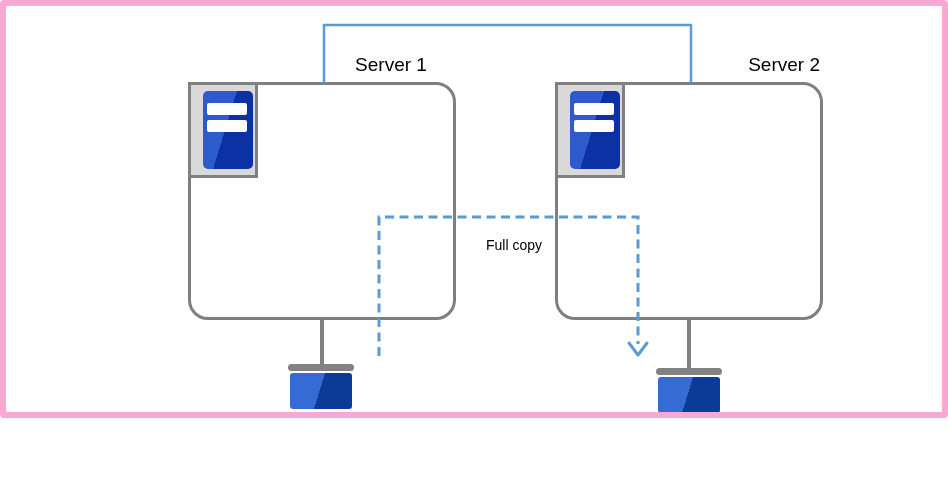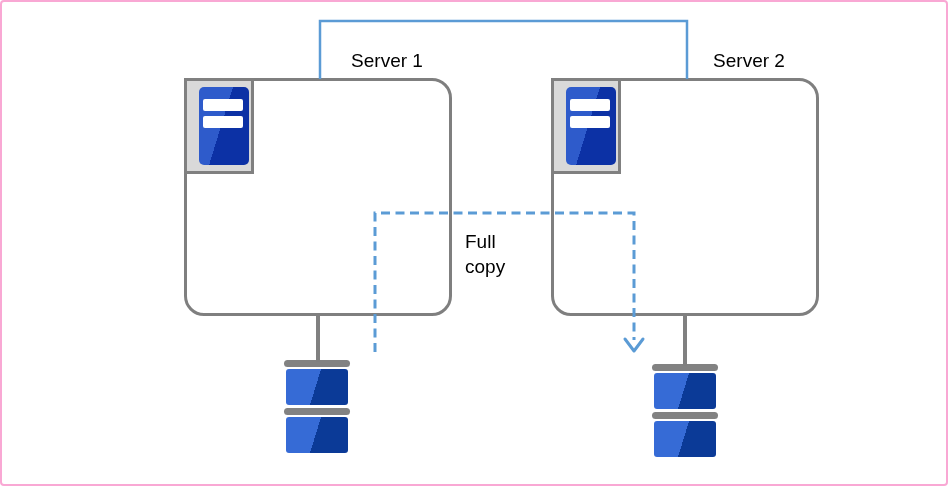--- a/index.html
+++ b/index.html
@@ -1,20 +1,20 @@
 <!DOCTYPE html>
 <html><head>
 <meta charset="utf-8">
 <style>
   html,body{margin:0;padding:0;background:#fff;}
   .canvas{
     position:relative;
-    width:948px;height:486px;
+    width:948px;height:418px;
     background:#ffffff;
-    border:2px solid #f9a8d4;
+    border:6px solid #f9a8d4;
     border-radius:4px;
     box-sizing:border-box;
     overflow:hidden;
     font-family:"Liberation Sans", sans-serif;
     color:#000;
     padding-left:32px;
   }
   .label{
     position:absolute;
     font-size:19px;
@@ -76,34 +76,35 @@
     background:linear-gradient(107deg,#366BD6 48%,#0B3A97 48%);
   }
   .disk .body.p1{top:9px;}
   .disk .body.p2{top:57px;}
   .wires{
     position:absolute;left:0;top:0;width:948px;height:502px;
     z-index:4;pointer-events:none;
   }
   .fullcopy-label{
     position:absolute;
-    left:463px;top:227px;width:62px;
-    font-size:19px;line-height:25px;
+    left:477px;top:227px;width:62px;
+    font-size:14px;line-height:25px;
     white-space:normal;
     z-index:5;
     background:#fff;
+    text-align:center;
   }
 </style>
 </head>
 <body>
 
 <div class="canvas">
 
   <div class="label center" style="left:318px;top:46px;width:134px;">Server 1</div>
-  <div class="label center" style="left:680px;top:46px;width:134px;">Server 2</div>
+  <div class="label center" style="left:680px;top:46px;width:134px;text-align:right;">Server 2</div>
 
   <div class="server-box s1"></div>
   <div class="server-box s2"></div>
 
   <div class="icon-frame s1">
     <div class="server-front">
       <div class="server-bar b1"></div>
       <div class="server-bar b2"></div>
     </div>
   </div>

